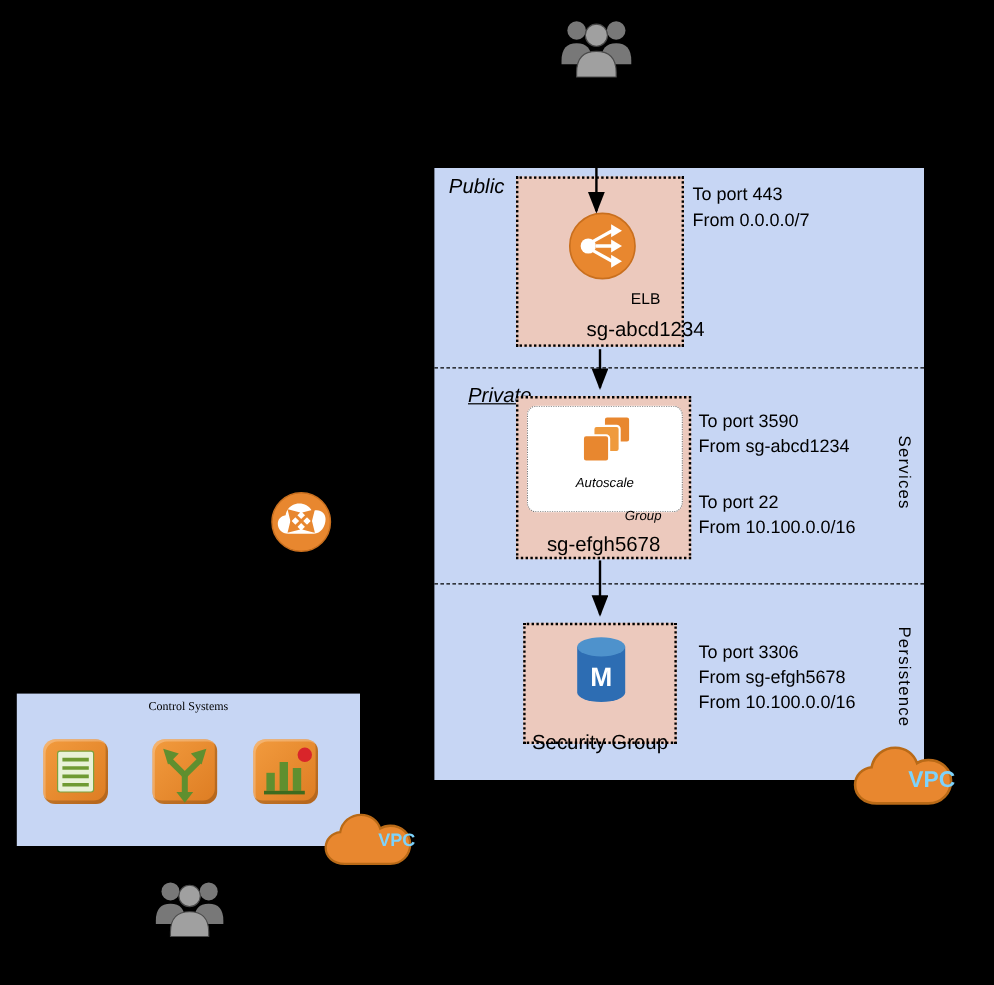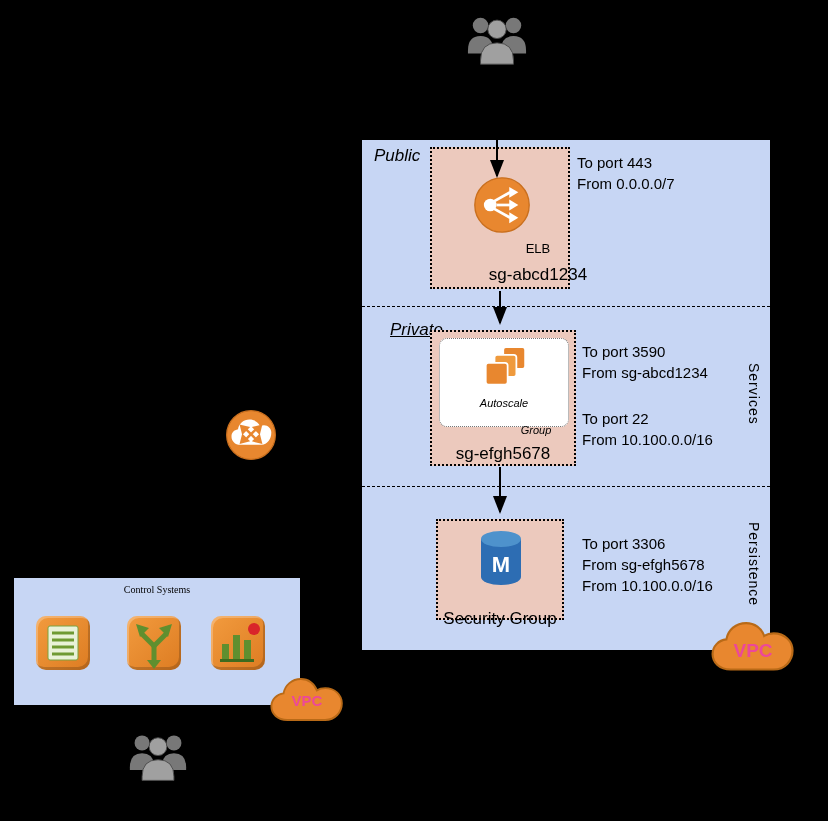--- a/index.html
+++ b/index.html
@@ -10,21 +10,21 @@
   .vpc-box { position:absolute; background:#c7d6f4; }
   .sg-box  { position:absolute; background:#ecc9bd; border:2px dotted #000; box-sizing:border-box; }
   .divider { position:absolute; border-top:1px dashed #000; height:0; }
   .zone-label { position:absolute; font-style:italic; font-size:17px; }
   .vert-label { position:absolute; writing-mode:vertical-rl; font-size:14px; letter-spacing:1px; }
   .rules { position:absolute; font-size:15px; line-height:21px; white-space:nowrap; }
   .icon-label { position:absolute; width:100%; text-align:center; font-size:13px; }
   .sg-id { position:absolute; width:100%; text-align:center; font-size:17px; }
   .small-label { position:absolute; width:100%; text-align:center; font-size:11px; line-height:13px; }
   .abs { position:absolute; }
-  .badge-text { position:absolute; width:100%; text-align:center; color:#ec4899; font-weight:bold; }
+  .badge-text { position:absolute; width:100%; text-align:right; color:#7dd3fc; font-weight:bold; }
   .orange-tile {
     position:absolute; width:54px; height:54px; border-radius:10px;
     background:linear-gradient(135deg,#f29b3e,#dd7c22);
     box-shadow:inset -2px -3px 0 rgba(0,0,0,0.18), inset 2px 2px 0 rgba(255,255,255,0.25);
   }
   .overlay { position:absolute; left:0; top:0; z-index:4; pointer-events:none; }
   .ctrl-title { position:absolute; top:6px; width:100%; text-align:center; font-size:10px;font-family:Liberation Serif, serif; }
   .white-inner { position:absolute; background:#fff; border:1px dotted #777; border-radius:8px; box-sizing:border-box; }
 </style>
 </head>

